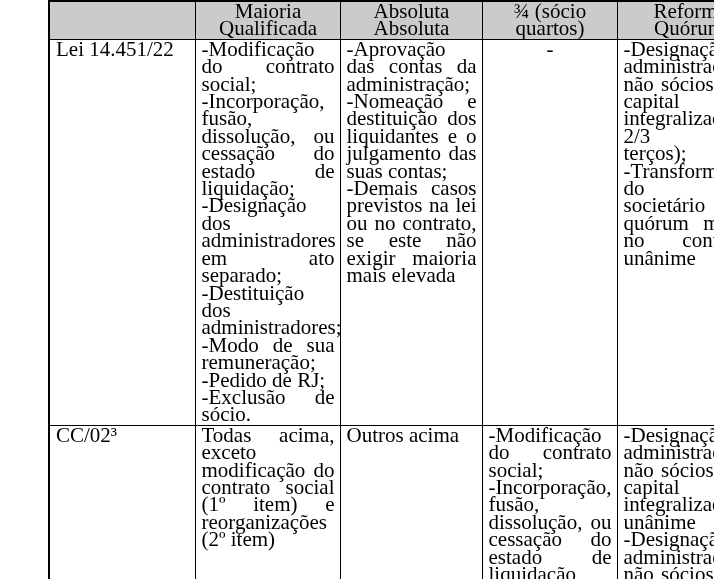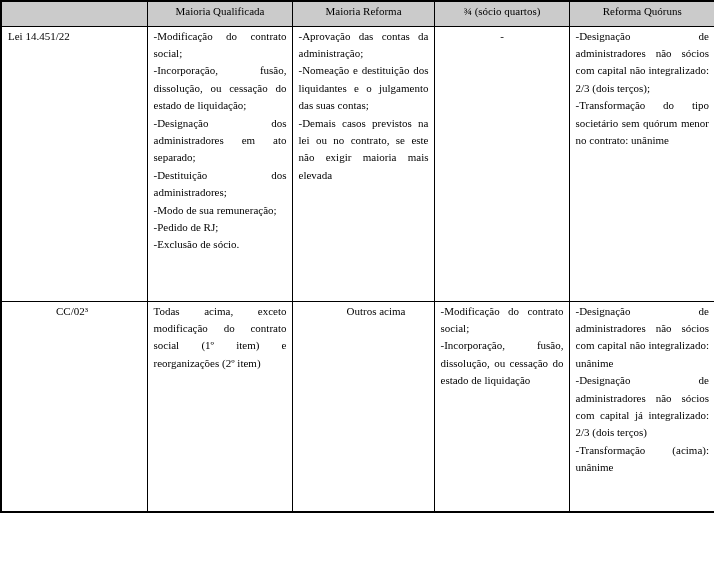--- a/index.html
+++ b/index.html
@@ -5,24 +5,25 @@
   html, body {
     margin: 0;
     padding: 0;
     background: #ffffff;
   }
   .page {
     width: 714px;
     height: 579px;
     background: #ffffff;
     font-family: "Liberation Serif", "DejaVu Serif", serif;
-    font-size: 11px;
+    font-size: 21px;
     line-height: 17.4px;
     color: #000000;
     box-sizing: border-box;
+    padding-left: 48px;
   }
   table.doc-table {
     border-collapse: collapse;
     table-layout: fixed;
     width: 714px;
     border: 2px solid #000000;
   }
   table.doc-table th,
   table.doc-table td {
     border: 1px solid #000000;
@@ -38,40 +39,40 @@
     height: 25px;
     padding: 2px 4px;
   }
   tr.row-1 { height: 68px; }
   tr.row-2 { height: 275px; margin-top: 44px; }
   tr.row-3 { height: 211px; }
   .cell-content {
     white-space: pre-line;
   }
   .justify  { text-align: justify; }
-  .leftal   { text-align: left; margin-left: 48px; }
+  .leftal   { text-align: left; }
   .centered { text-align: center; }
 </style>
 </head>
 <body>
 
 <div class="page">
   <table class="doc-table">
     <colgroup>
       <col style="width:146px">
       <col style="width:145px">
       <col style="width:142px">
       <col style="width:135px">
       <col style="width:146px">
     </colgroup>
     <thead>
       <tr>
         <th></th>
         <th>Maioria Qualificada</th>
-        <th>Maioria Reforma</th>
+        <th>Absoluta Absoluta</th>
         <th>¾ (sócio quartos)</th>
         <th>Reforma Quóruns</th>
       </tr>
     </thead>
     <tbody>
       <tr class="row-2">
         <td>
           <div class="cell-content justify">Lei 14.451/22</div>
         </td>
         <td>

